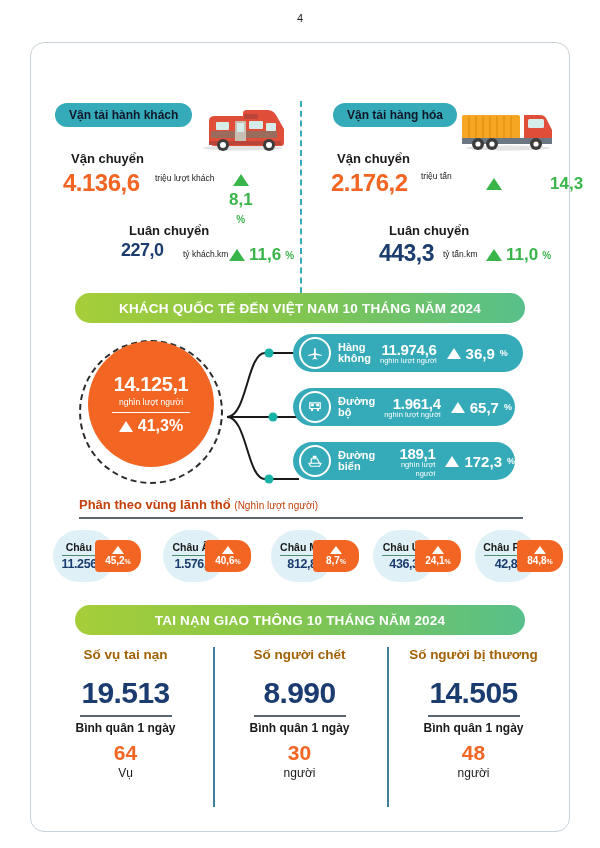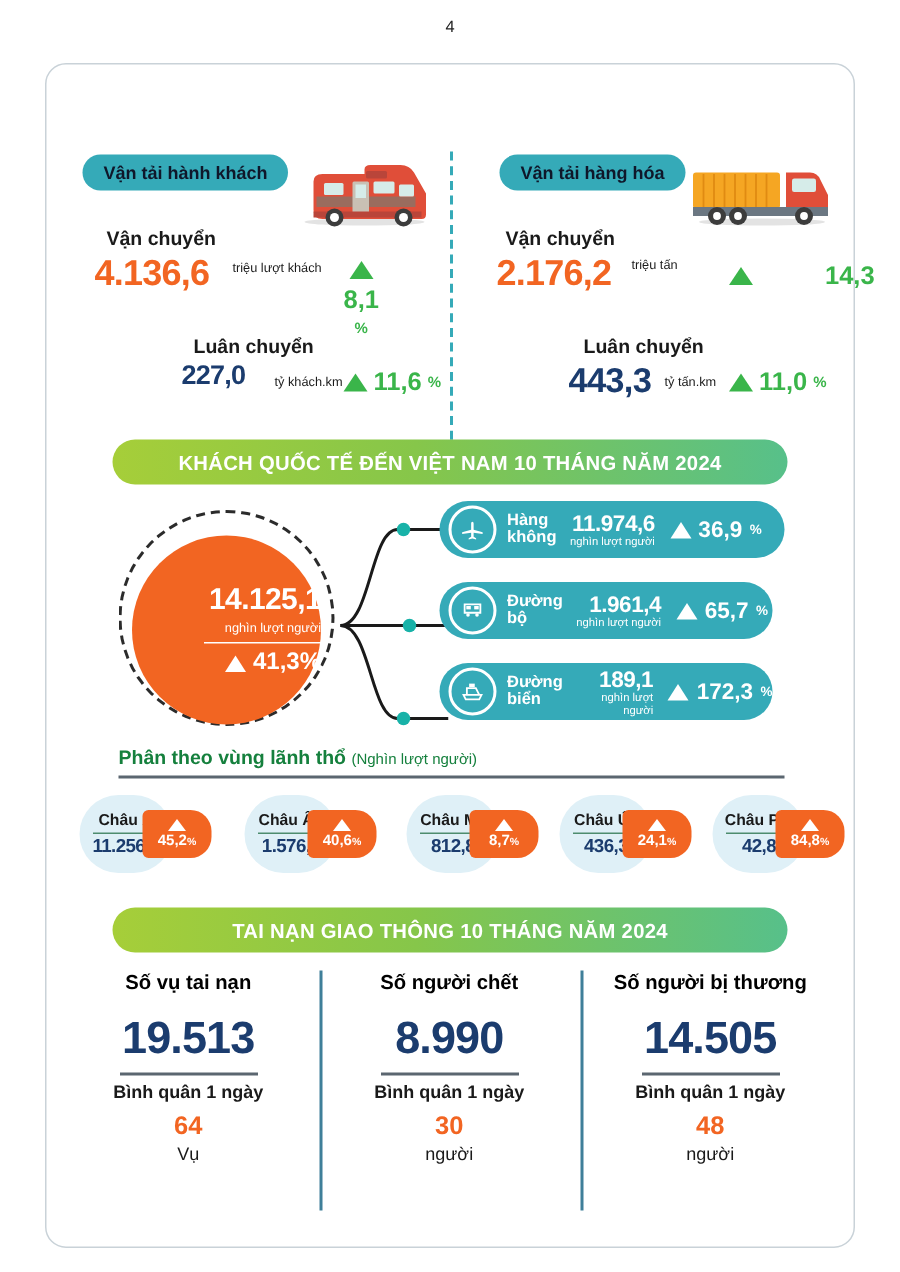--- a/index.html
+++ b/index.html
@@ -84,21 +84,21 @@
     display:flex;align-items:center;justify-content:center;flex:none;
   }
   .modename{font-size:11px;font-weight:bold;line-height:11.5px;margin-left:7px;white-space:nowrap;}
   .modeval{margin-left:9px;text-align:right;}
   .modeval .v{font-size:15px;font-weight:bold;letter-spacing:-.3px;}
   .modeval .u{font-size:7.5px;margin-top:-2px;}
   .modepct{display:flex;align-items:center;gap:5px;margin-left:10px;font-size:15px;font-weight:bold;}
   .modepct .sm{font-size:9px;}
 
   
-  .regionhdr{position:absolute;font-size:13px;font-weight:bold;color:#15803d;white-space:nowrap;}
+  .regionhdr{position:absolute;font-size:13px;font-weight:bold;color:#c2410c;white-space:nowrap;}
   .regionhdr .sub{font-size:10px;font-weight:normal;}
   .rule{position:absolute;height:1.5px;background:#5b6670;}
   .chip{position:absolute;width:82px;height:52px;}
   .chip .disc{
     position:absolute;left:0;top:0;width:62px;height:52px;border-radius:26px;
     background:#dff0f7;display:flex;flex-direction:column;align-items:center;justify-content:center;
   }
   .chip .cname{font-size:10.5px;font-weight:bold;color:#1a1a1a;white-space:nowrap;}
   .chip .cline{width:44px;height:1.2px;background:#4d8c6e;margin:2px 0 1px;}
   .chip .cval{font-size:12.5px;font-weight:bold;color:#1b3c6e;letter-spacing:-.4px;white-space:nowrap;}
@@ -109,25 +109,25 @@
   }
   .chip .tag .t{
     width:0;height:0;border-left:6px solid transparent;border-right:6px solid transparent;
     border-bottom:8px solid #fff;margin-bottom:1px;
   }
   .chip .tag .p{font-size:10px;font-weight:bold;white-space:nowrap;}
   .chip .tag .p .sm{font-size:7px;}
 
   
   .acc{position:absolute;width:173px;text-align:center;}
-  .acc .h{font-size:13.5px;font-weight:bold;color:#000000;}
+  .acc .h{font-size:13.5px;font-weight:bold;color:#a16207;}
   .acc .n{font-size:30px;font-weight:bold;color:#1b3c6e;letter-spacing:-.6px;margin-top:14px;}
   .acc .ln{width:92px;height:1.6px;background:#5b6670;margin:5px auto 4px;}
   .acc .avg{font-size:12px;font-weight:bold;color:#1a1a1a;}
-  .acc .d{font-size:17px;font-weight:bold;color:#f26522;margin-top:6px;}
+  .acc .d{font-size:21px;font-weight:bold;color:#f26522;margin-top:6px;}
   .acc .du{font-size:12px;color:#1a1a1a;margin-top:1px;}
   .accdiv{position:absolute;width:1.5px;background:#3f7f99;}
 </style>
 </head>
 <body>
 
 <div class="page">
 
   <div class="page-num">4</div>
 
@@ -212,21 +212,21 @@
     <div class="unit" style="left:412px;top:206px;">tỷ tấn.km</div>
     <div class="pct" style="left:455px;top:202px;">
       <span class="tri-up"></span>
       <span>11,0</span>
       <span class="sm">%</span>
     </div>
 
     <div class="banner" style="top:250px;">KHÁCH QUỐC TẾ ĐẾN VIỆT NAM 10 THÁNG NĂM 2024</div>
 
     <div class="ringdash" style="left:48px;top:297px;"></div>
-    <div class="circle" style="left:57px;top:314px;align-items:flex-end;">
+    <div class="circle" style="left:57px;top:298px;">
       <div class="c1">14.125,1</div>
       <div class="c2">nghìn lượt người</div>
       <div class="hr"></div>
       <div class="c3">
         <span class="tri-up-w"></span>
         <span>41,3%</span>
       </div>
     </div>
 
     <svg style="position:absolute;left:190px;top:296px;" width="78" height="160" viewBox="0 0 78 160">

